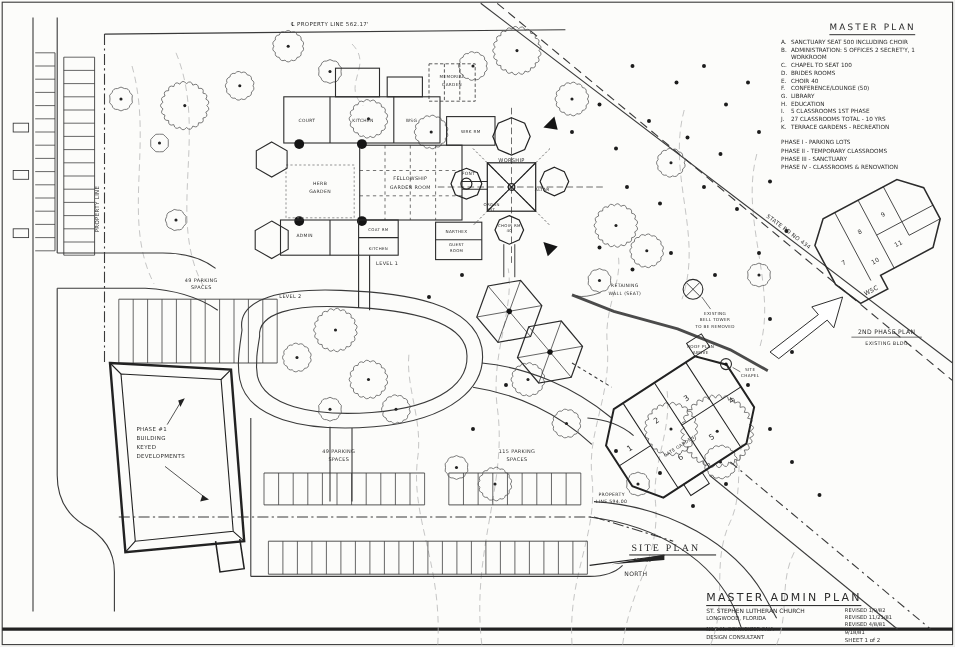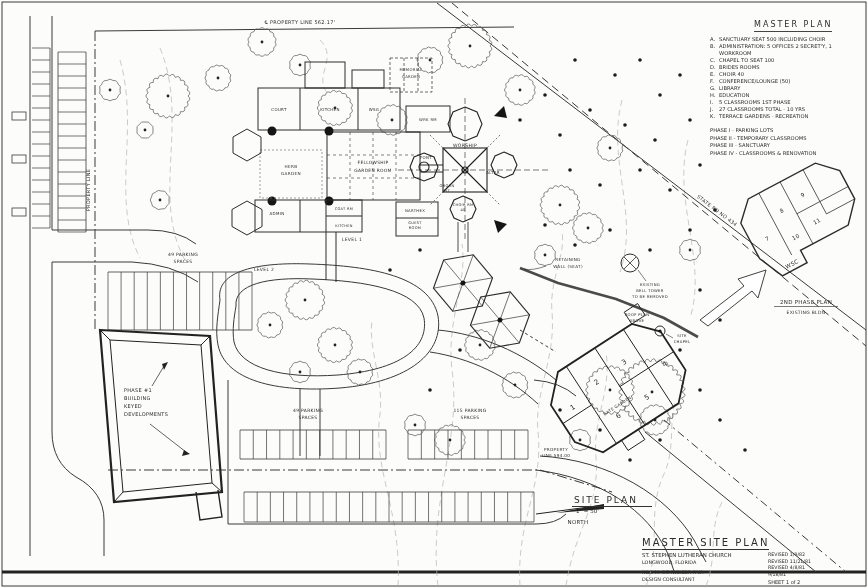--- a/index.html
+++ b/index.html
@@ -10,21 +10,21 @@
   .ov{position:absolute;}
   
   .legend{left:710px;top:12px;width:130px;}
   .legend-title{font-size:8px;letter-spacing:2px;border-bottom:1px solid #444;
                 padding-bottom:2px;margin-bottom:4px;display:inline-block;margin-left:44px;}
   .li{display:flex;font-size:5.2px;line-height:1.35;}
   .li .k{width:9px;flex:0 0 9px;}
   .li .t{flex:1;}
   .phases{margin-top:7px;font-size:5.2px;line-height:1.45;}
   
-  .splabel{left:572px;top:488px;text-align:left;}
+  .splabel{left:572px;top:488px;text-align:left;font-family:Liberation Serif, serif;}
   .sp-title{font-size:9px;letter-spacing:2px;border-bottom:1px solid #333;
             padding:0 14px 1px 2px;display:inline-block;}
   .sp-scale{font-size:5.5px;margin-top:1px;padding-left:4px;}
   
   .tblock{left:642px;top:531px;width:222px;}
   .tb-title{font-size:10px;letter-spacing:2px;border-bottom:1px solid #333;
             padding-bottom:1px;margin-bottom:2px;display:inline-block;}
   .tb-cols{display:flex;gap:8px;}
   .tb-left{width:118px;font-size:4.9px;line-height:1.35;}
   .tb-left .big{font-size:5.4px;}
@@ -513,21 +513,21 @@
     <div>PHASE IV - CLASSROOMS &amp; RENOVATION</div>
   </div>
 </div>
 
 <div class="ov splabel">
   <div class="sp-title">SITE PLAN</div>
   <div class="sp-scale">1" = 50'</div>
 </div>
 
 <div class="ov tblock">
-  <div class="tb-title">MASTER SITE PLAN</div>
+  <div class="tb-title">MASTER ADMIN PLAN</div>
   <div class="tb-cols">
     <div class="tb-left">
       <div class="big">ST. STEPHEN LUTHERAN CHURCH</div>
       <div>LONGWOOD, FLORIDA</div>
       <div class="gap"></div>
       <div>NILS M. SCHWEIZER FAIA</div>
       <div>DESIGN CONSULTANT</div>
     </div>
     <div class="tb-right">
       <div>REVISED 1/9/82</div>

